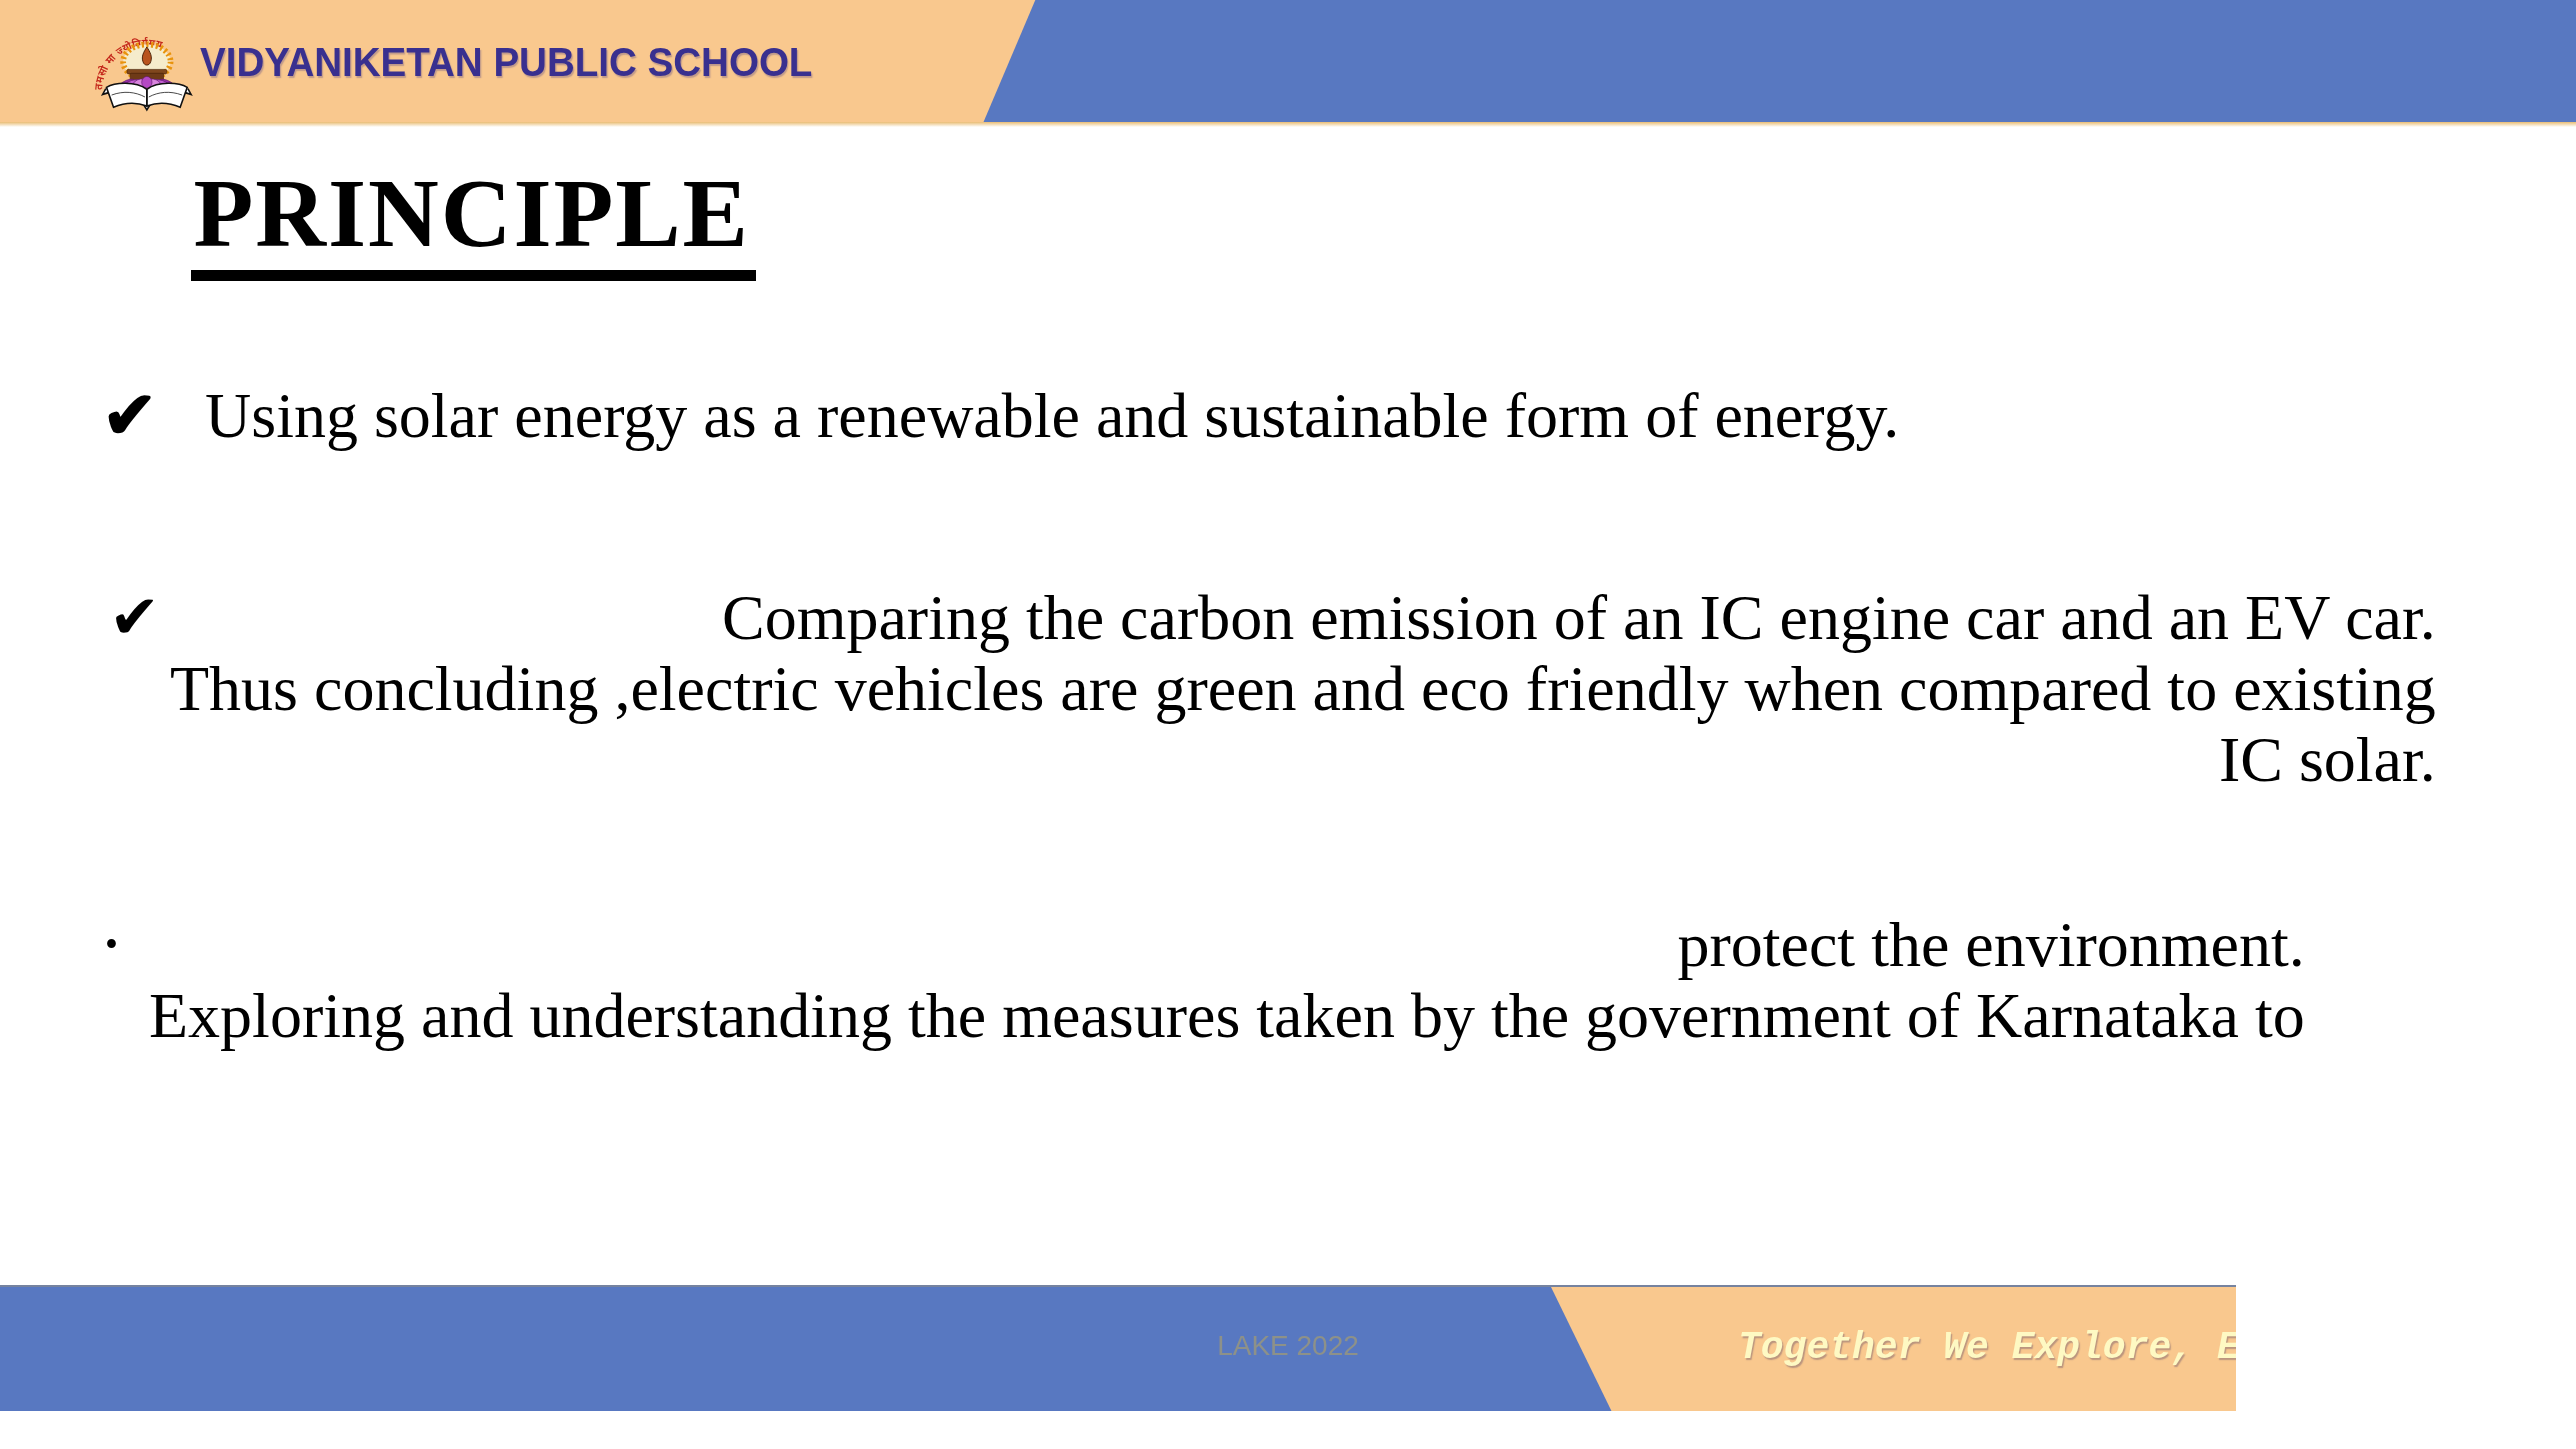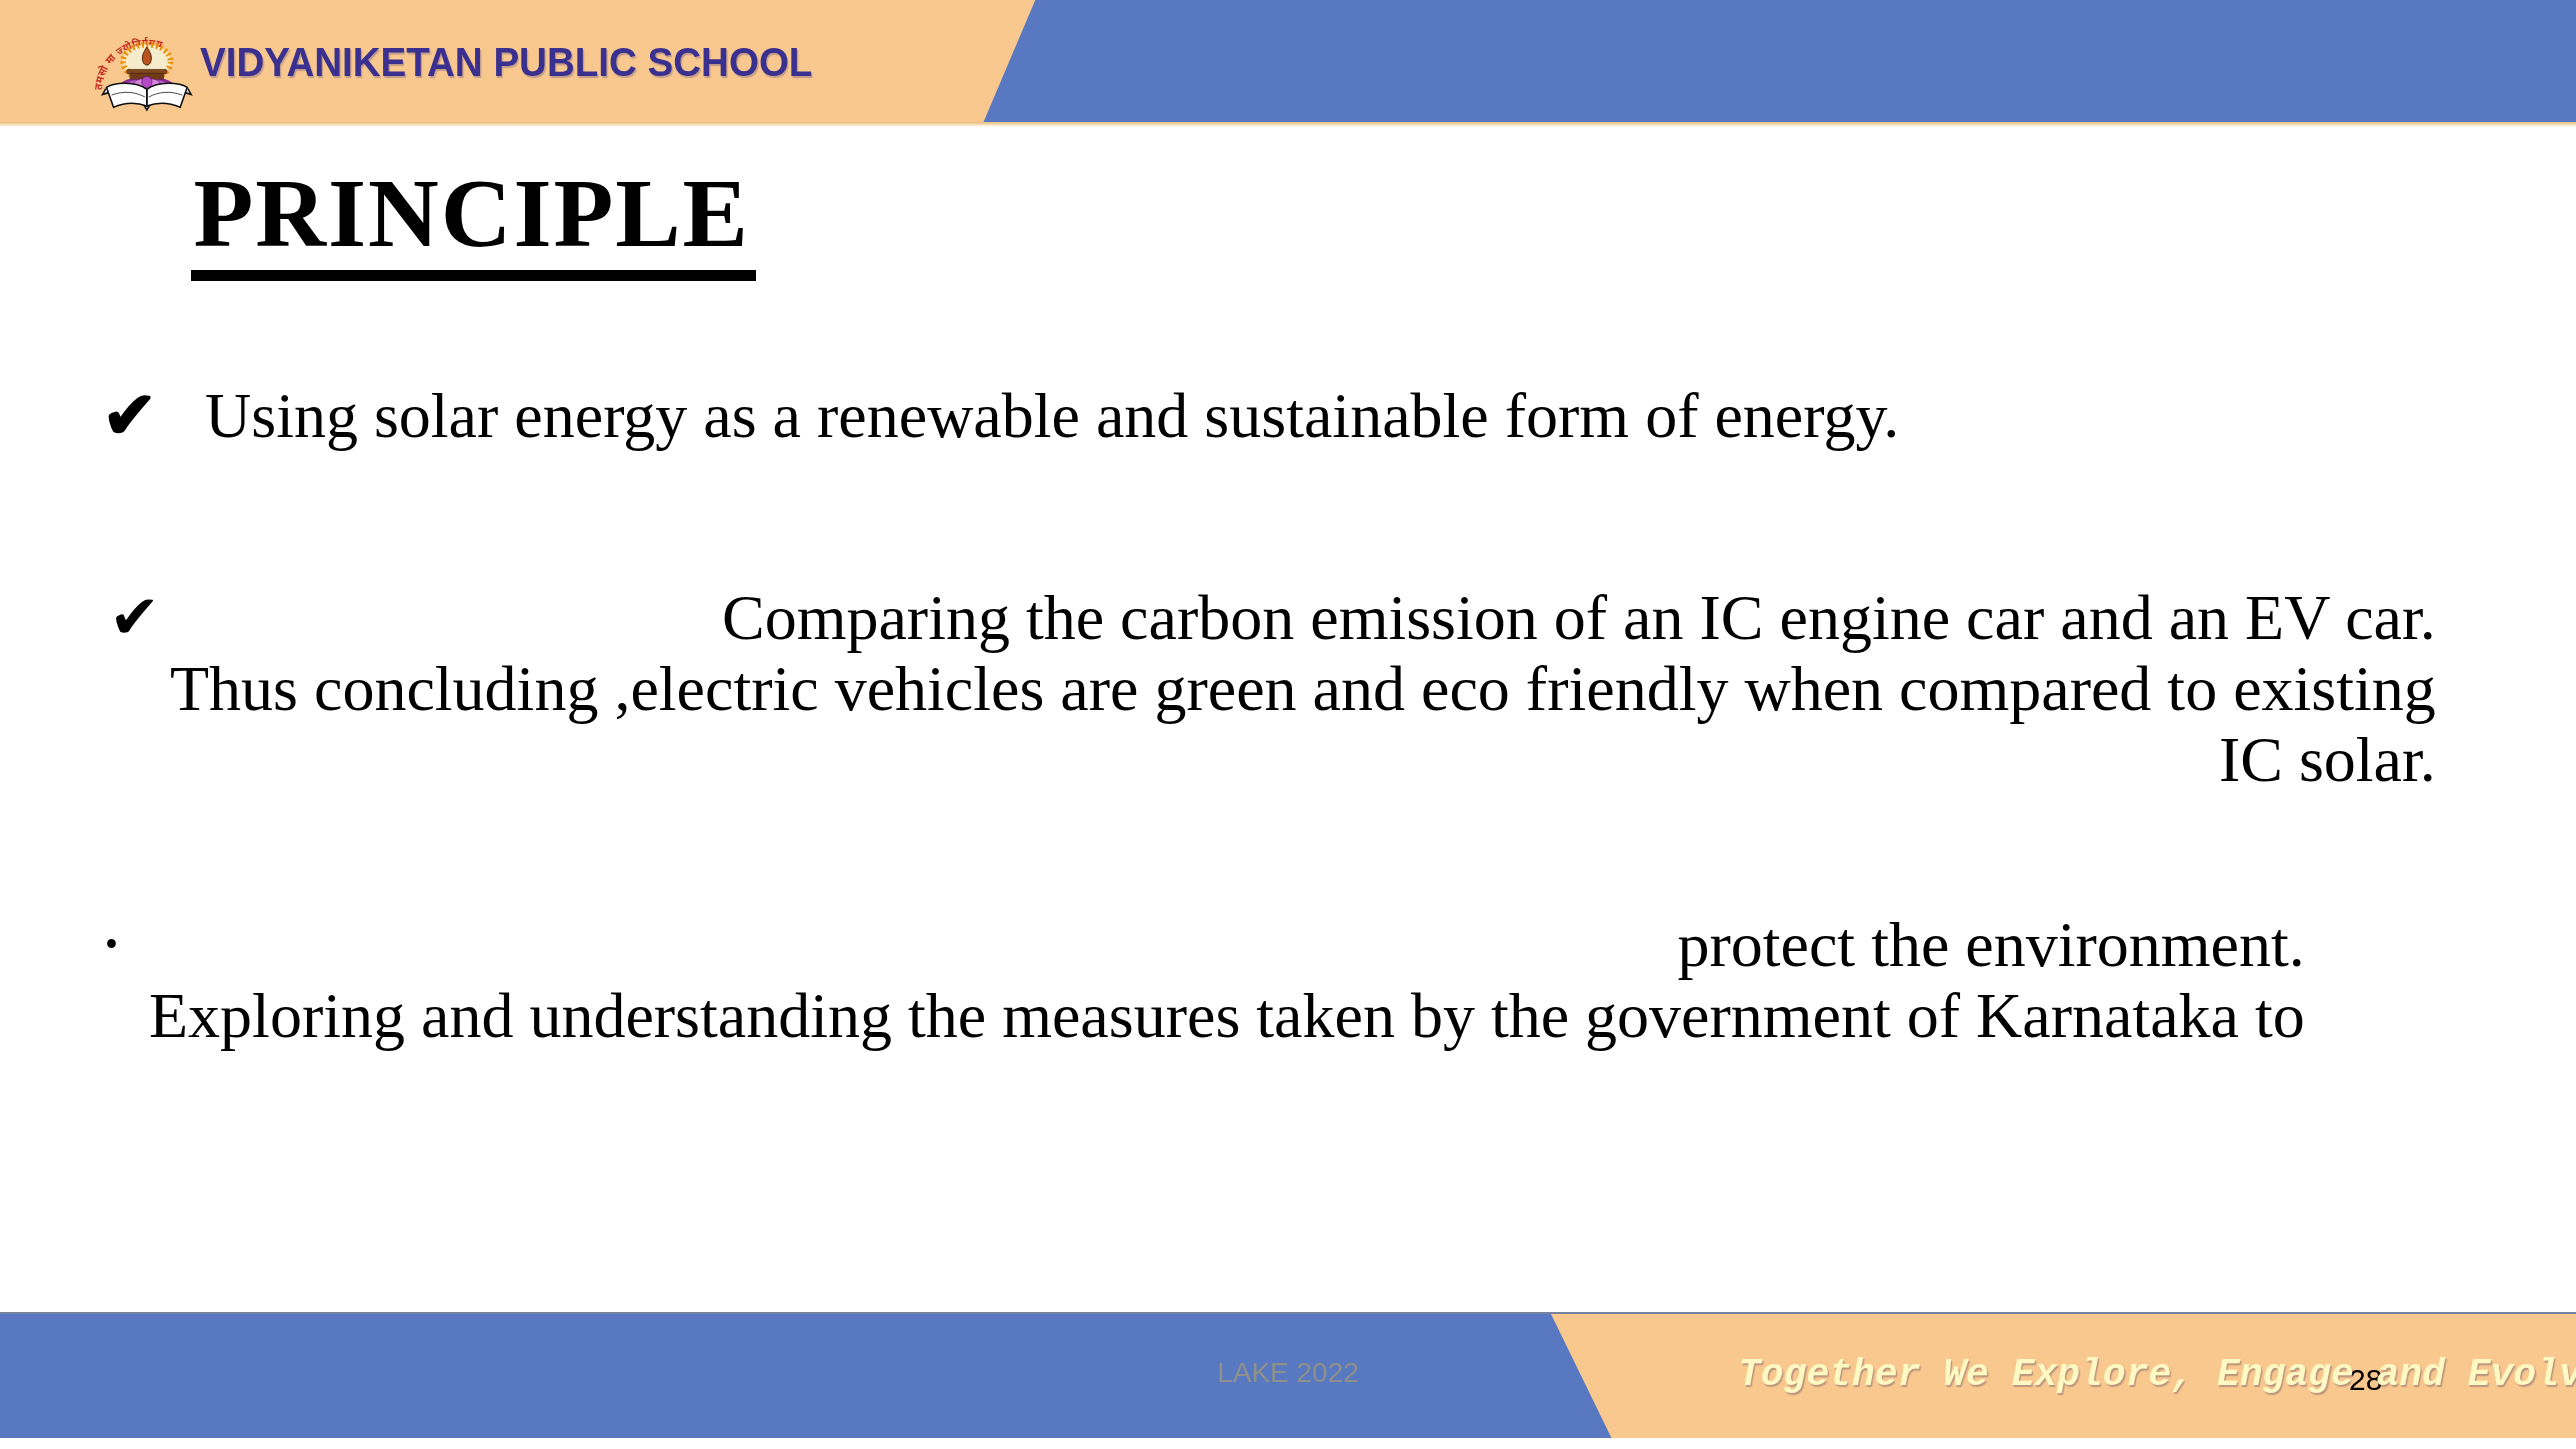--- a/index.html
+++ b/index.html
@@ -39,21 +39,21 @@
   .b2{top:582px;}
   .b2 .marker{left:109px;font-size:61px;}
   .b2 .lines{left:152px;}
   .b2 .line-0{padding-left:24.5px;}
   .b2 .line-1{padding-left:18px;}
   .b3{top:909px;}
   .b3 .marker{left:105px;font-size:37px;}
   .b3 .lines{left:149px;}
   
   .footer{
-    position:absolute;left:0;top:1312px;width:2576px;height:126px;background:#5878C1;
+    position:absolute;left:0;top:1285px;width:2236px;height:126px;background:#5878C1;
     border-top:2.6px solid #76839F;box-sizing:border-box;overflow:hidden;
   }
   .footer-peach{
     position:absolute;top:0;left:1551px;width:1159px;height:129px;background:#F9C88E;
     transform:skewX(26deg);transform-origin:top left;z-index:1;
   }
   .event-label{
     position:absolute;z-index:2;left:0;width:2576px;text-align:center;top:43px;
     font-family:"Liberation Sans","DejaVu Sans",sans-serif;font-size:28px;color:#8D9189;
   }

